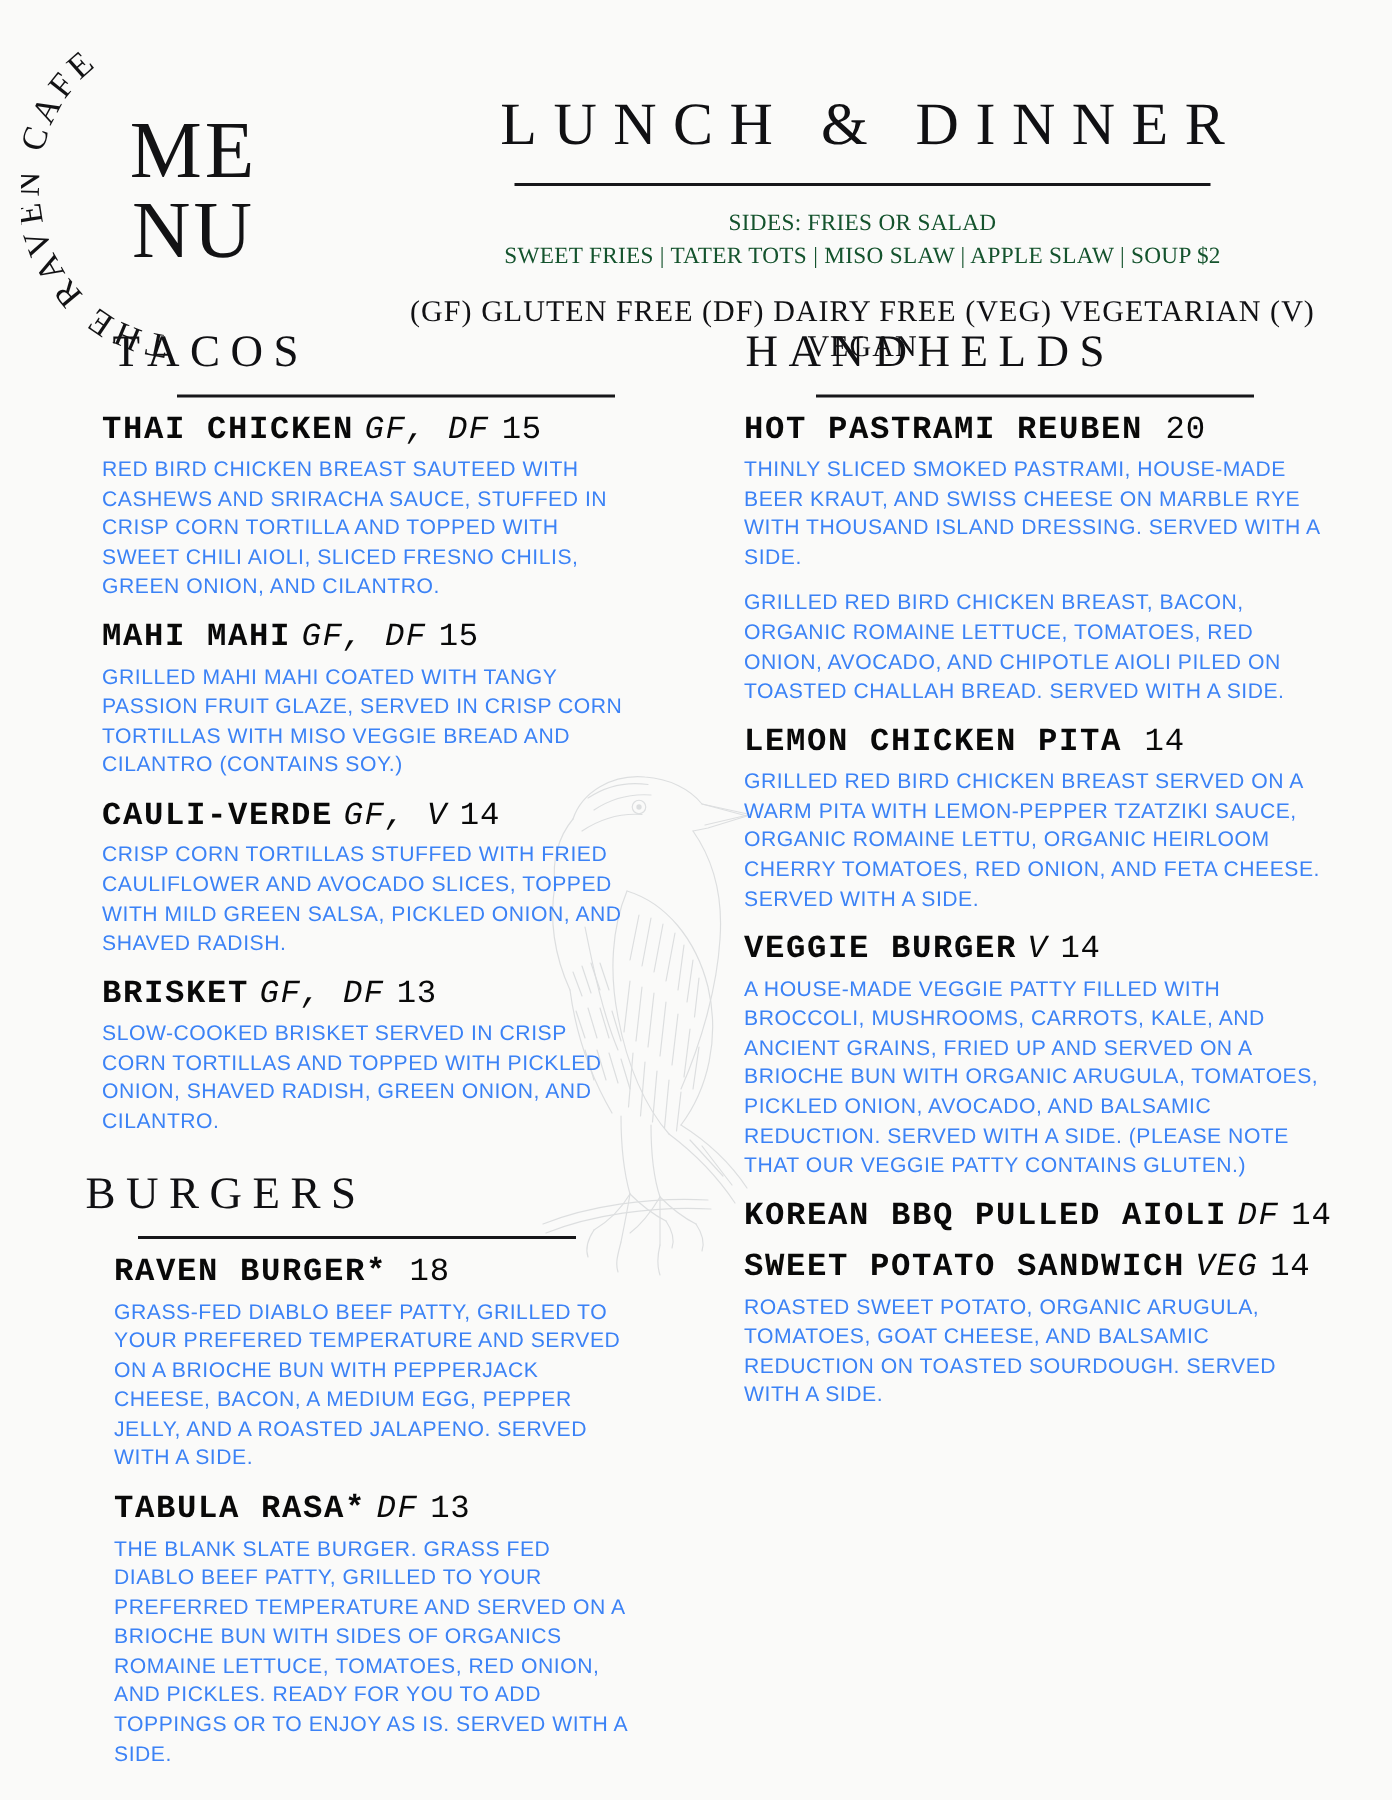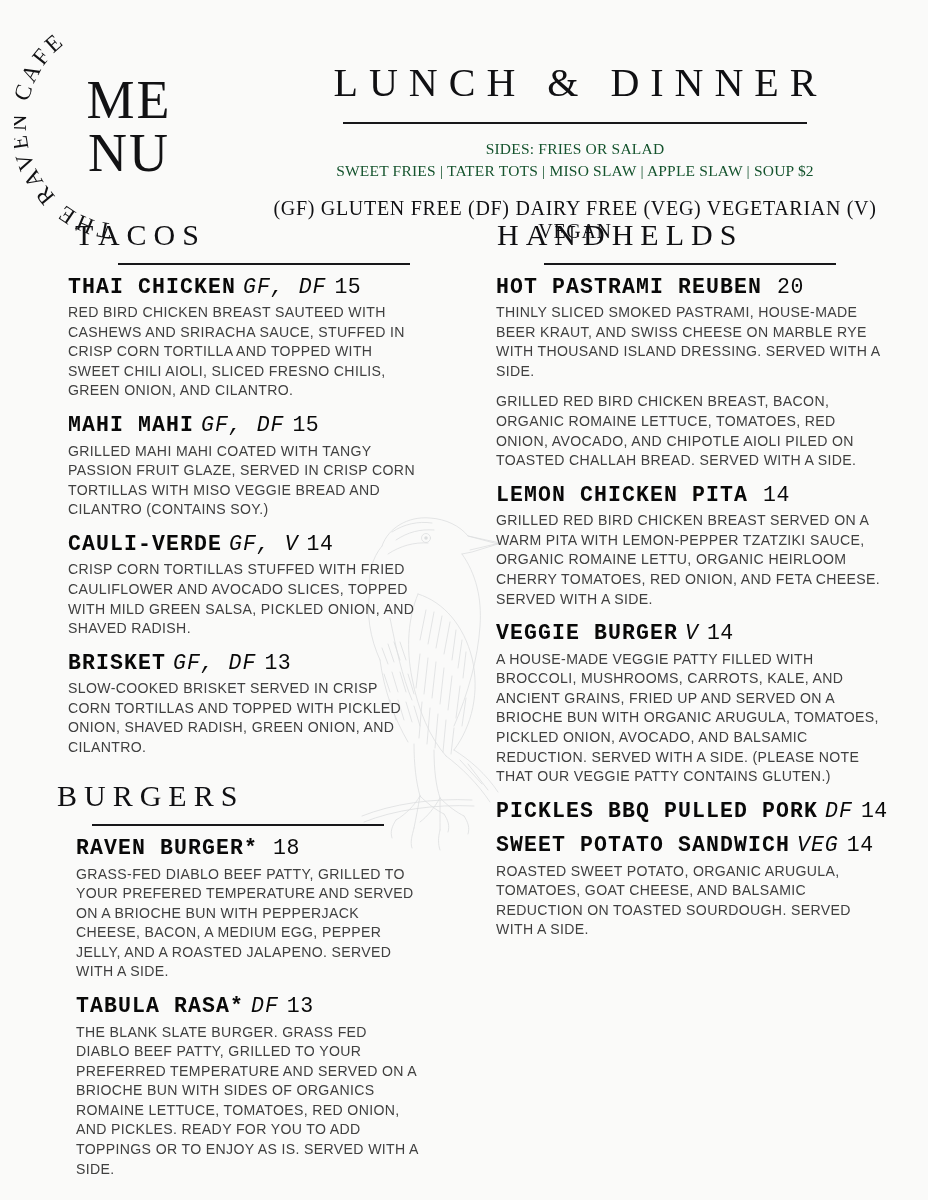--- a/index.html
+++ b/index.html
@@ -156,21 +156,21 @@
     font-style: normal;
     letter-spacing: 0.5px;
     padding-left: 8px;
   }
   .item-desc {
     font-family: "Liberation Sans", sans-serif;
     font-size: 14.1px;
     font-weight: 300;
     letter-spacing: 0.35px;
     line-height: 1.39;
-    color: #404040;
+    color: #3b82f6;
     margin-bottom: 11px;
   }
 </style>
 </head>
 <body>
 
 <div class="page">
 
   <div class="raven-watermark">
     <svg viewBox="0 0 200 360" xmlns="http://www.w3.org/2000/svg">
@@ -349,21 +349,21 @@
         <div class="item-desc">GRILLED RED BIRD CHICKEN BREAST SERVED ON A WARM PITA WITH LEMON-PEPPER TZATZIKI SAUCE, ORGANIC ROMAINE LETTU, ORGANIC HEIRLOOM CHERRY TOMATOES, RED ONION, AND FETA CHEESE. SERVED WITH A SIDE.</div>
       </div>
       <div class="item item-right">
         <div class="item-title">
           <span>VEGGIE BURGER</span><span class="item-tag">V</span><span class="item-price">14</span>
         </div>
         <div class="item-desc">A HOUSE-MADE VEGGIE PATTY FILLED WITH BROCCOLI, MUSHROOMS, CARROTS, KALE, AND ANCIENT GRAINS, FRIED UP AND SERVED ON A BRIOCHE BUN WITH ORGANIC ARUGULA, TOMATOES, PICKLED ONION, AVOCADO, AND BALSAMIC REDUCTION. SERVED WITH A SIDE. (PLEASE NOTE THAT OUR VEGGIE PATTY CONTAINS GLUTEN.)</div>
       </div>
       <div class="item item-right">
         <div class="item-title">
-          <span>PICKLES BBQ PULLED PORK</span><span class="item-tag">DF</span><span class="item-price">14</span>
+          <span>KOREAN BBQ PULLED AIOLI</span><span class="item-tag">DF</span><span class="item-price">14</span>
         </div>
       </div>
       <div class="item item-right">
         <div class="item-title">
           <span>SWEET POTATO SANDWICH</span><span class="item-tag">VEG</span><span class="item-price">14</span>
         </div>
         <div class="item-desc">ROASTED SWEET POTATO, ORGANIC ARUGULA, TOMATOES, GOAT CHEESE, AND BALSAMIC REDUCTION ON TOASTED SOURDOUGH. SERVED WITH A SIDE.</div>
       </div>
     </div>
   </div>

